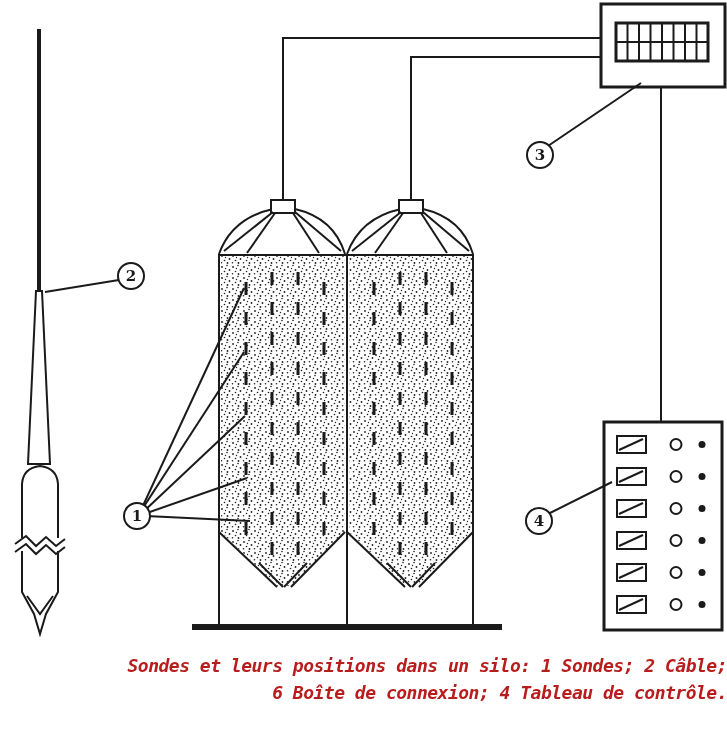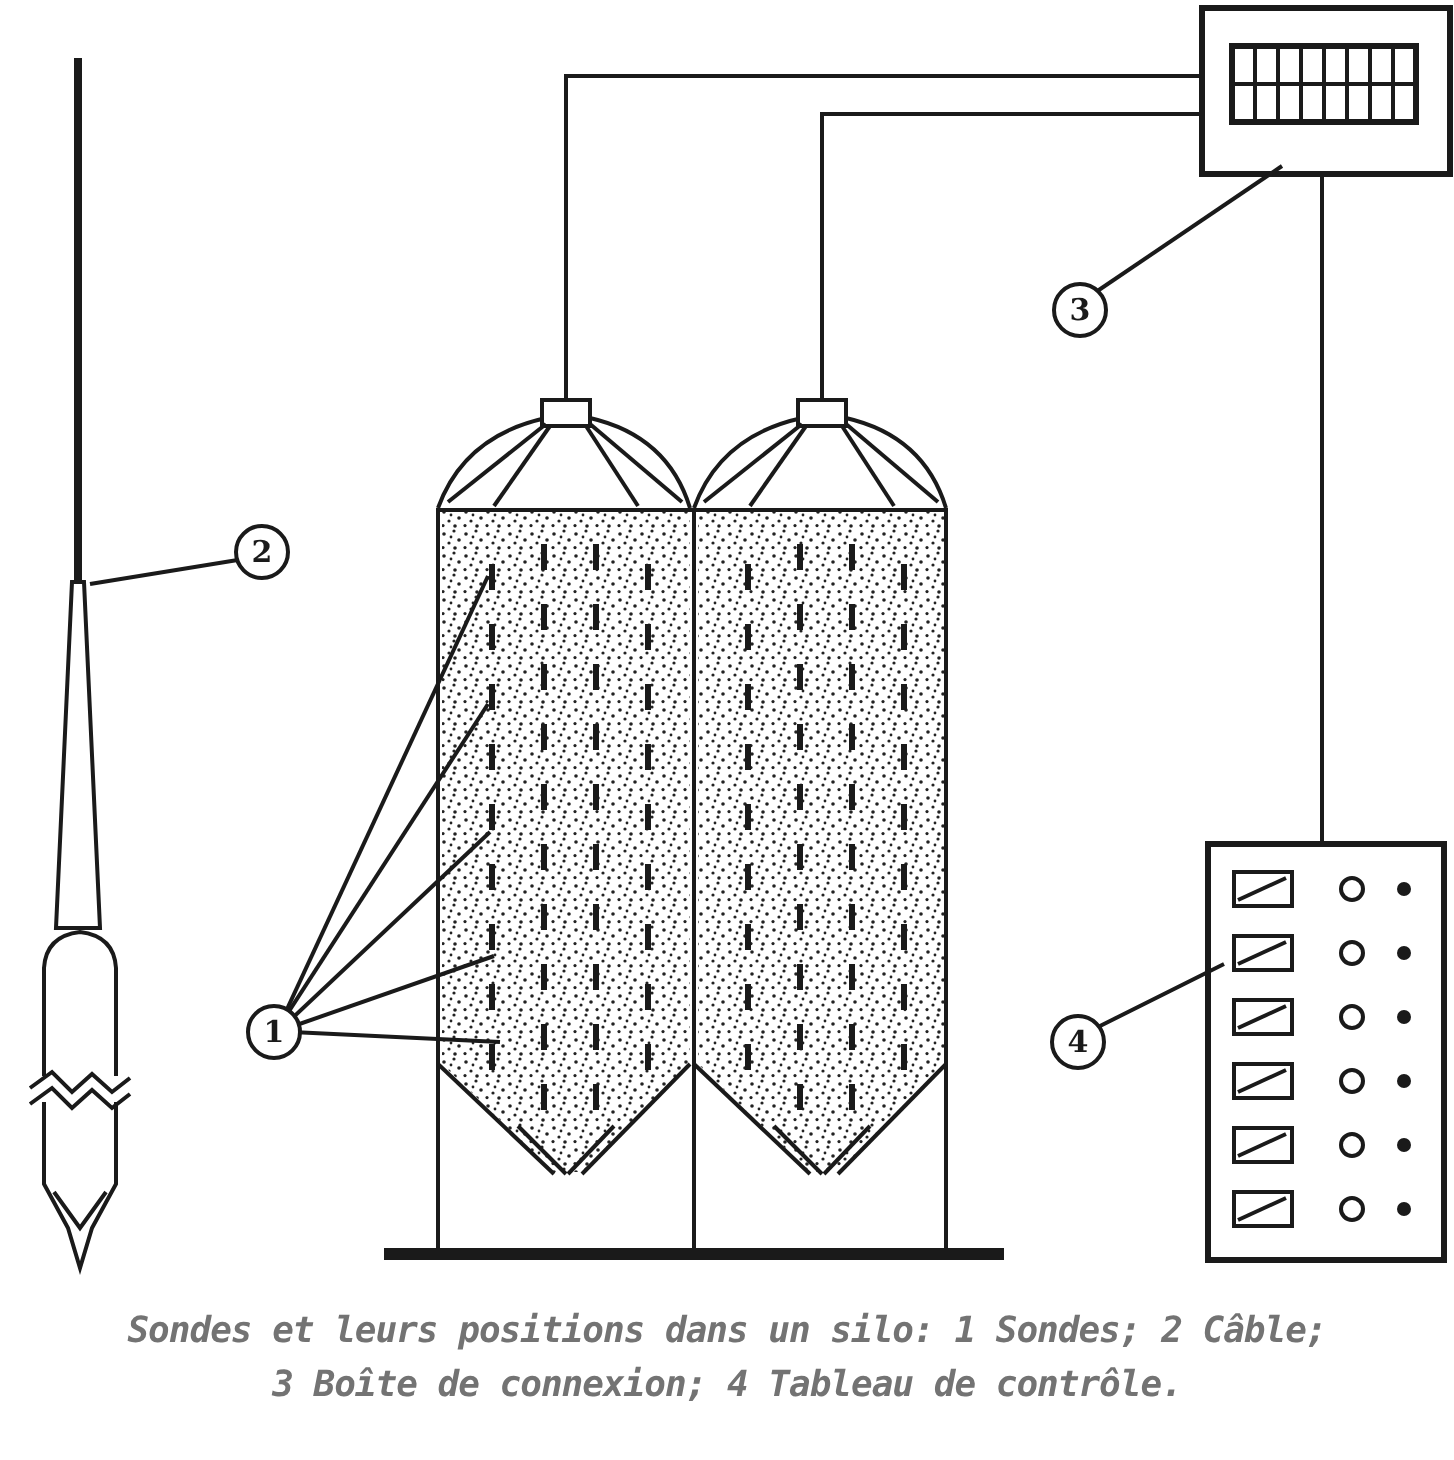--- a/index.html
+++ b/index.html
@@ -2,21 +2,21 @@
 <html><head>
 <meta charset="utf-8">
 <style>
   html,body{margin:0;padding:0;background:#ffffff;}
   body{width:727px;height:730px;overflow:hidden;font-family:"DejaVu Sans Mono",monospace;}
   .figure-wrap{width:727px;height:730px;position:relative;background:#ffffff;}
   svg{display:block;}
   svg line, svg path, svg polyline, svg polygon, svg rect, svg circle{vector-effect:none;}
   .ink{stroke:#1a1a1a;fill:none;stroke-width:2;}
   .caption{
-    width:727px;text-align:center;color:#737373;
+    width:727px;text-align:right;color:#b91c1c;
     font-family:"DejaVu Sans Mono",monospace;
     font-style:italic;font-weight:600;font-size:18px;line-height:27px;
     letter-spacing:-0.5px;margin-top:4px;
   }
   .callout-num{
     font-family:"DejaVu Serif",serif;font-weight:bold;font-size:15px;
     fill:#1a1a1a;text-anchor:middle;
   }
 </style>
 </head>
@@ -189,16 +189,16 @@
 
   <g>
     <line class="ink" x1="546" y1="515" x2="612" y2="482"></line>
     <circle cx="539" cy="521" r="13" fill="#ffffff" stroke="#1a1a1a" stroke-width="2"></circle>
     <text class="callout-num" x="539" y="526">4</text>
   </g>
 </svg>
 
   <div class="caption">
     <div>Sondes et leurs positions dans un silo: 1 Sondes; 2 Câble;</div>
-    <div>3 Boîte de connexion; 4 Tableau de contrôle.</div>
+    <div>6 Boîte de connexion; 4 Tableau de contrôle.</div>
   </div>
 
 </div>
 
 </body></html>

